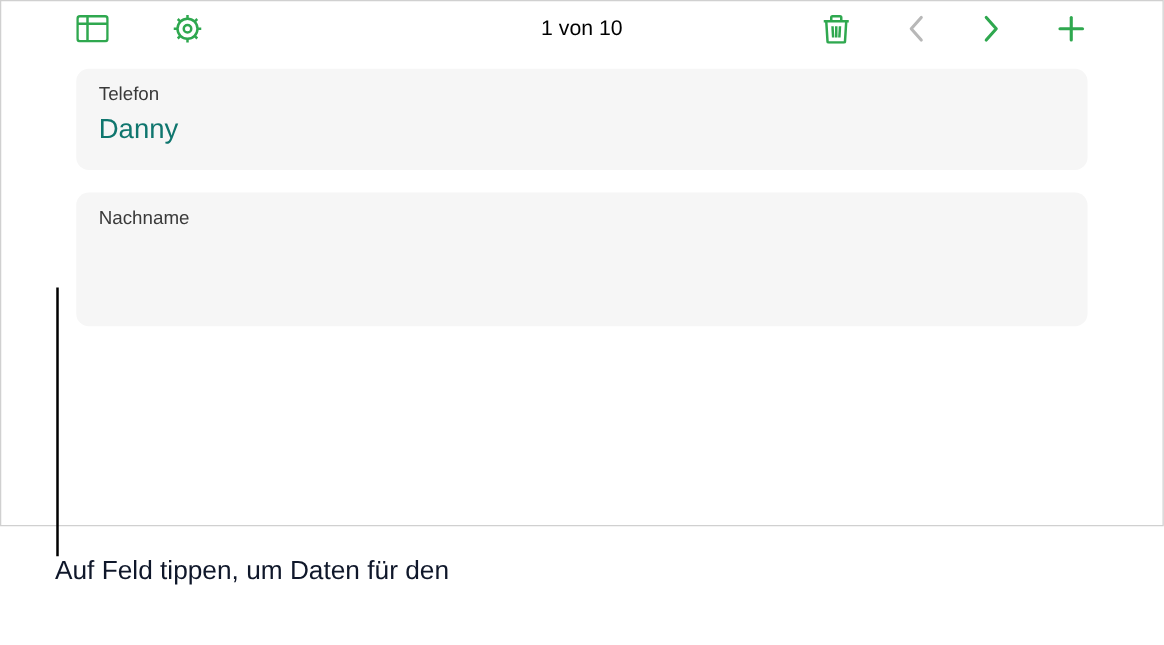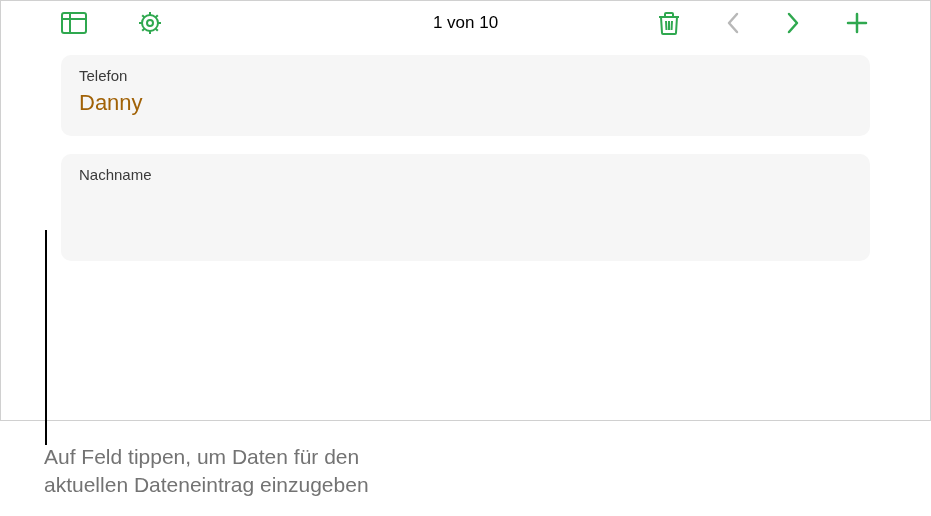--- a/index.html
+++ b/index.html
@@ -74,21 +74,21 @@
       border: 2px solid #2fa84f;
       padding: 10px 16px 14px 16px;
     }
     .field-label {
       font-size: 15px;
       color: #3a3a3a;
       margin-bottom: 6px;
     }
     .field-value {
       font-size: 22px;
-      color: #a16207;
+      color: #0f766e;
       min-height: 30px;
     }
     .field-value.empty {
       min-height: 30px;
     }
     .cursor {
       display: inline-block;
       width: 2px;
       height: 26px;
       background: #2fa84f;
@@ -101,21 +101,21 @@
       left: 45px;
       width: 2px;
       height: 215px;
       background: #000;
     }
     .callout-text {
       position: absolute;
       top: 443px;
       left: 44px;
       font-size: 21px;
-      color: #737373;
+      color: #0f172a;
       line-height: 1.35;
     }
     .field.telefon {
       padding-bottom: 42px;
     }
     .app-inner {
       height: 100%;
       overflow: hidden;
     }
   </style>
@@ -190,14 +190,13 @@
         <div class="field-label">Nachname</div>
         <div class="field-value empty"></div>
       </div>
     </div>
   </div>
 </div>
 
 <div class="callout-line"></div>
 <div class="callout-text">
   <span>Auf Feld tippen, um Daten für den</span><br>
-  <span>aktuellen Dateneintrag einzugeben</span>
 </div>
 
 </body></html>

